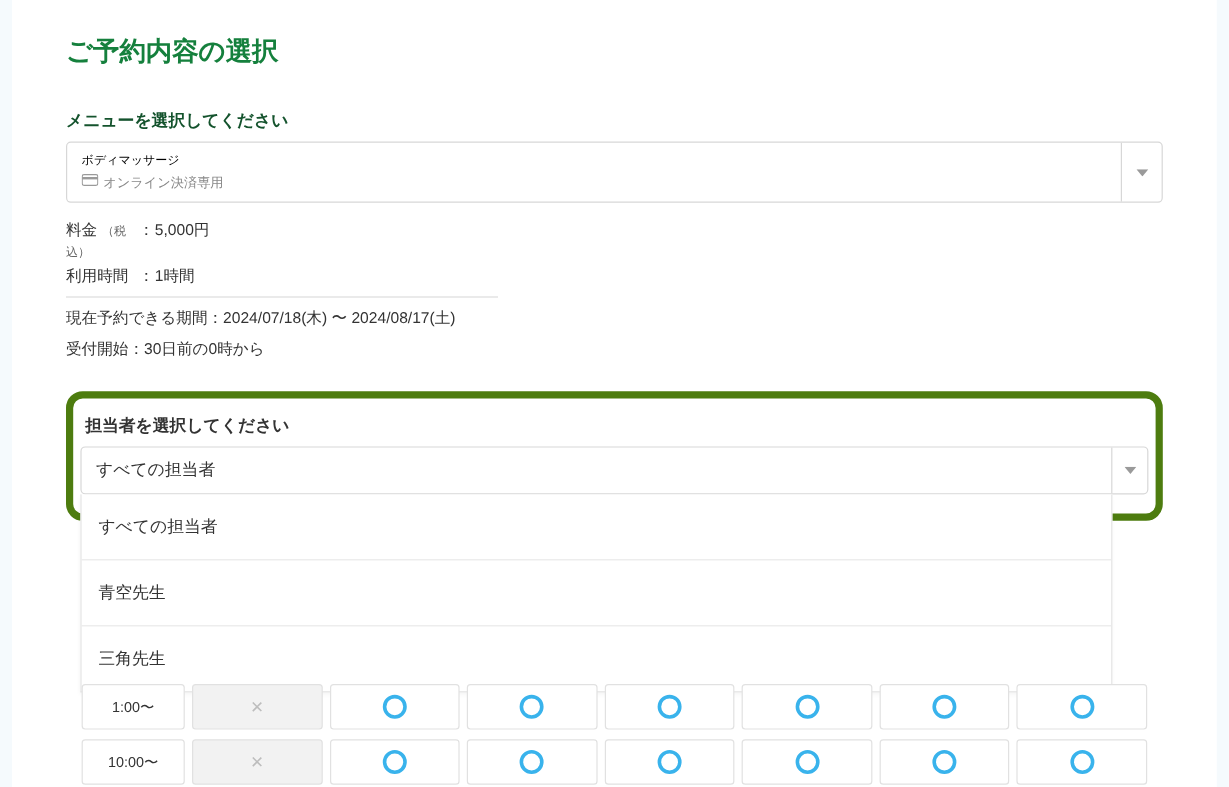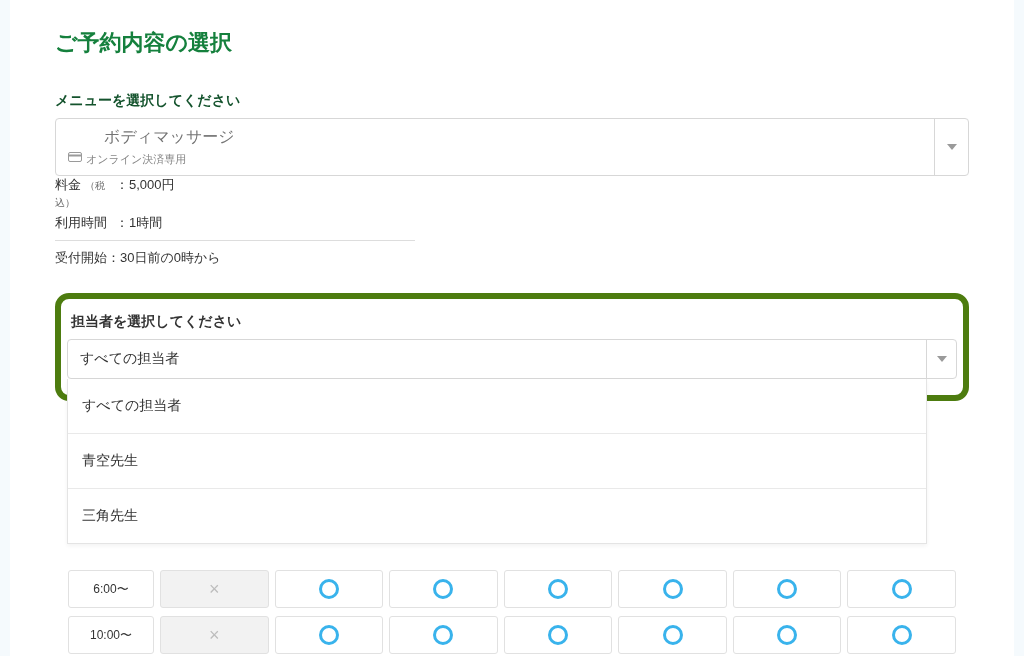--- a/index.html
+++ b/index.html
@@ -32,23 +32,22 @@
   }
   .dropdown {
     position: relative;
     border: 1px solid #d7d7d7;
     border-radius: 4px;
     background: #fff;
     padding: 8px 40px 8px 12px;
     cursor: pointer;
   }
   .dropdown .dd-title {
-    font-size: 16px;
-    color: #737373;
-    margin-left: 36px;
+    font-size: 10px;
+    color: #000000;
   }
   .dropdown .dd-sub {
     display: flex;
     align-items: flex-start;
     gap: 4px;
     font-size: 11px;
     color: #888;
     margin-top: 4px;
   }
   .dropdown .caret {
@@ -62,20 +61,21 @@
     align-items: center;
     justify-content: center;
   }
   .caret svg { display:block; }
   .card-icon {
     display: inline-flex;
     align-items: center;
     justify-content: center;
   }
   .info-lines {
+    margin-top: 14px;
     font-size: 13px;
     color: #333;
   }
   .info-row {
     display: flex;
     margin-bottom: 4px;
   }
   .info-label { width: 60px; }
   .tax { font-size: 10px; color: #666; margin-left: 4px; position: relative; top: 0px;}
   .colon { width: 14px; text-align: center; }
@@ -222,20 +222,21 @@
     <div class="info-row">
       <span class="info-label">利用時間</span>
       <span class="colon">：</span>
       <span>1時間</span>
     </div>
   </div>
 
   <hr class="divider">
 
   <div class="meta-lines">
+    <div>現在予約できる期間：2024/07/18(木) 〜 2024/08/17(土)</div>
     <div>受付開始：30日前の0時から</div>
   </div>
 
   <div class="highlight-area">
     <div class="staff-label">担当者を選択してください</div>
     <div class="staff-select">
       <span>すべての担当者</span>
       <div class="caret2">
         <svg width="10" height="6" viewBox="0 0 10 6">
             <path d="M0 0 L5 6 L10 0 Z" fill="#9a9a9a"></path>
@@ -245,21 +246,21 @@
     <div class="options">
       <div class="option">すべての担当者</div>
       <div class="option">青空先生</div>
       <div class="option">三角先生</div>
     </div>
   </div>
 </div>
 
 <div class="schedule">
   <div class="sched-row">
-    <div class="time-cell">6:00〜</div>
+    <div class="time-cell">1:00〜</div>
     <div class="slot x">×</div>
     <div class="slot">
         <span class="circle"></span>
       </div>
     <div class="slot">
         <span class="circle"></span>
       </div>
     <div class="slot">
         <span class="circle"></span>
       </div>

